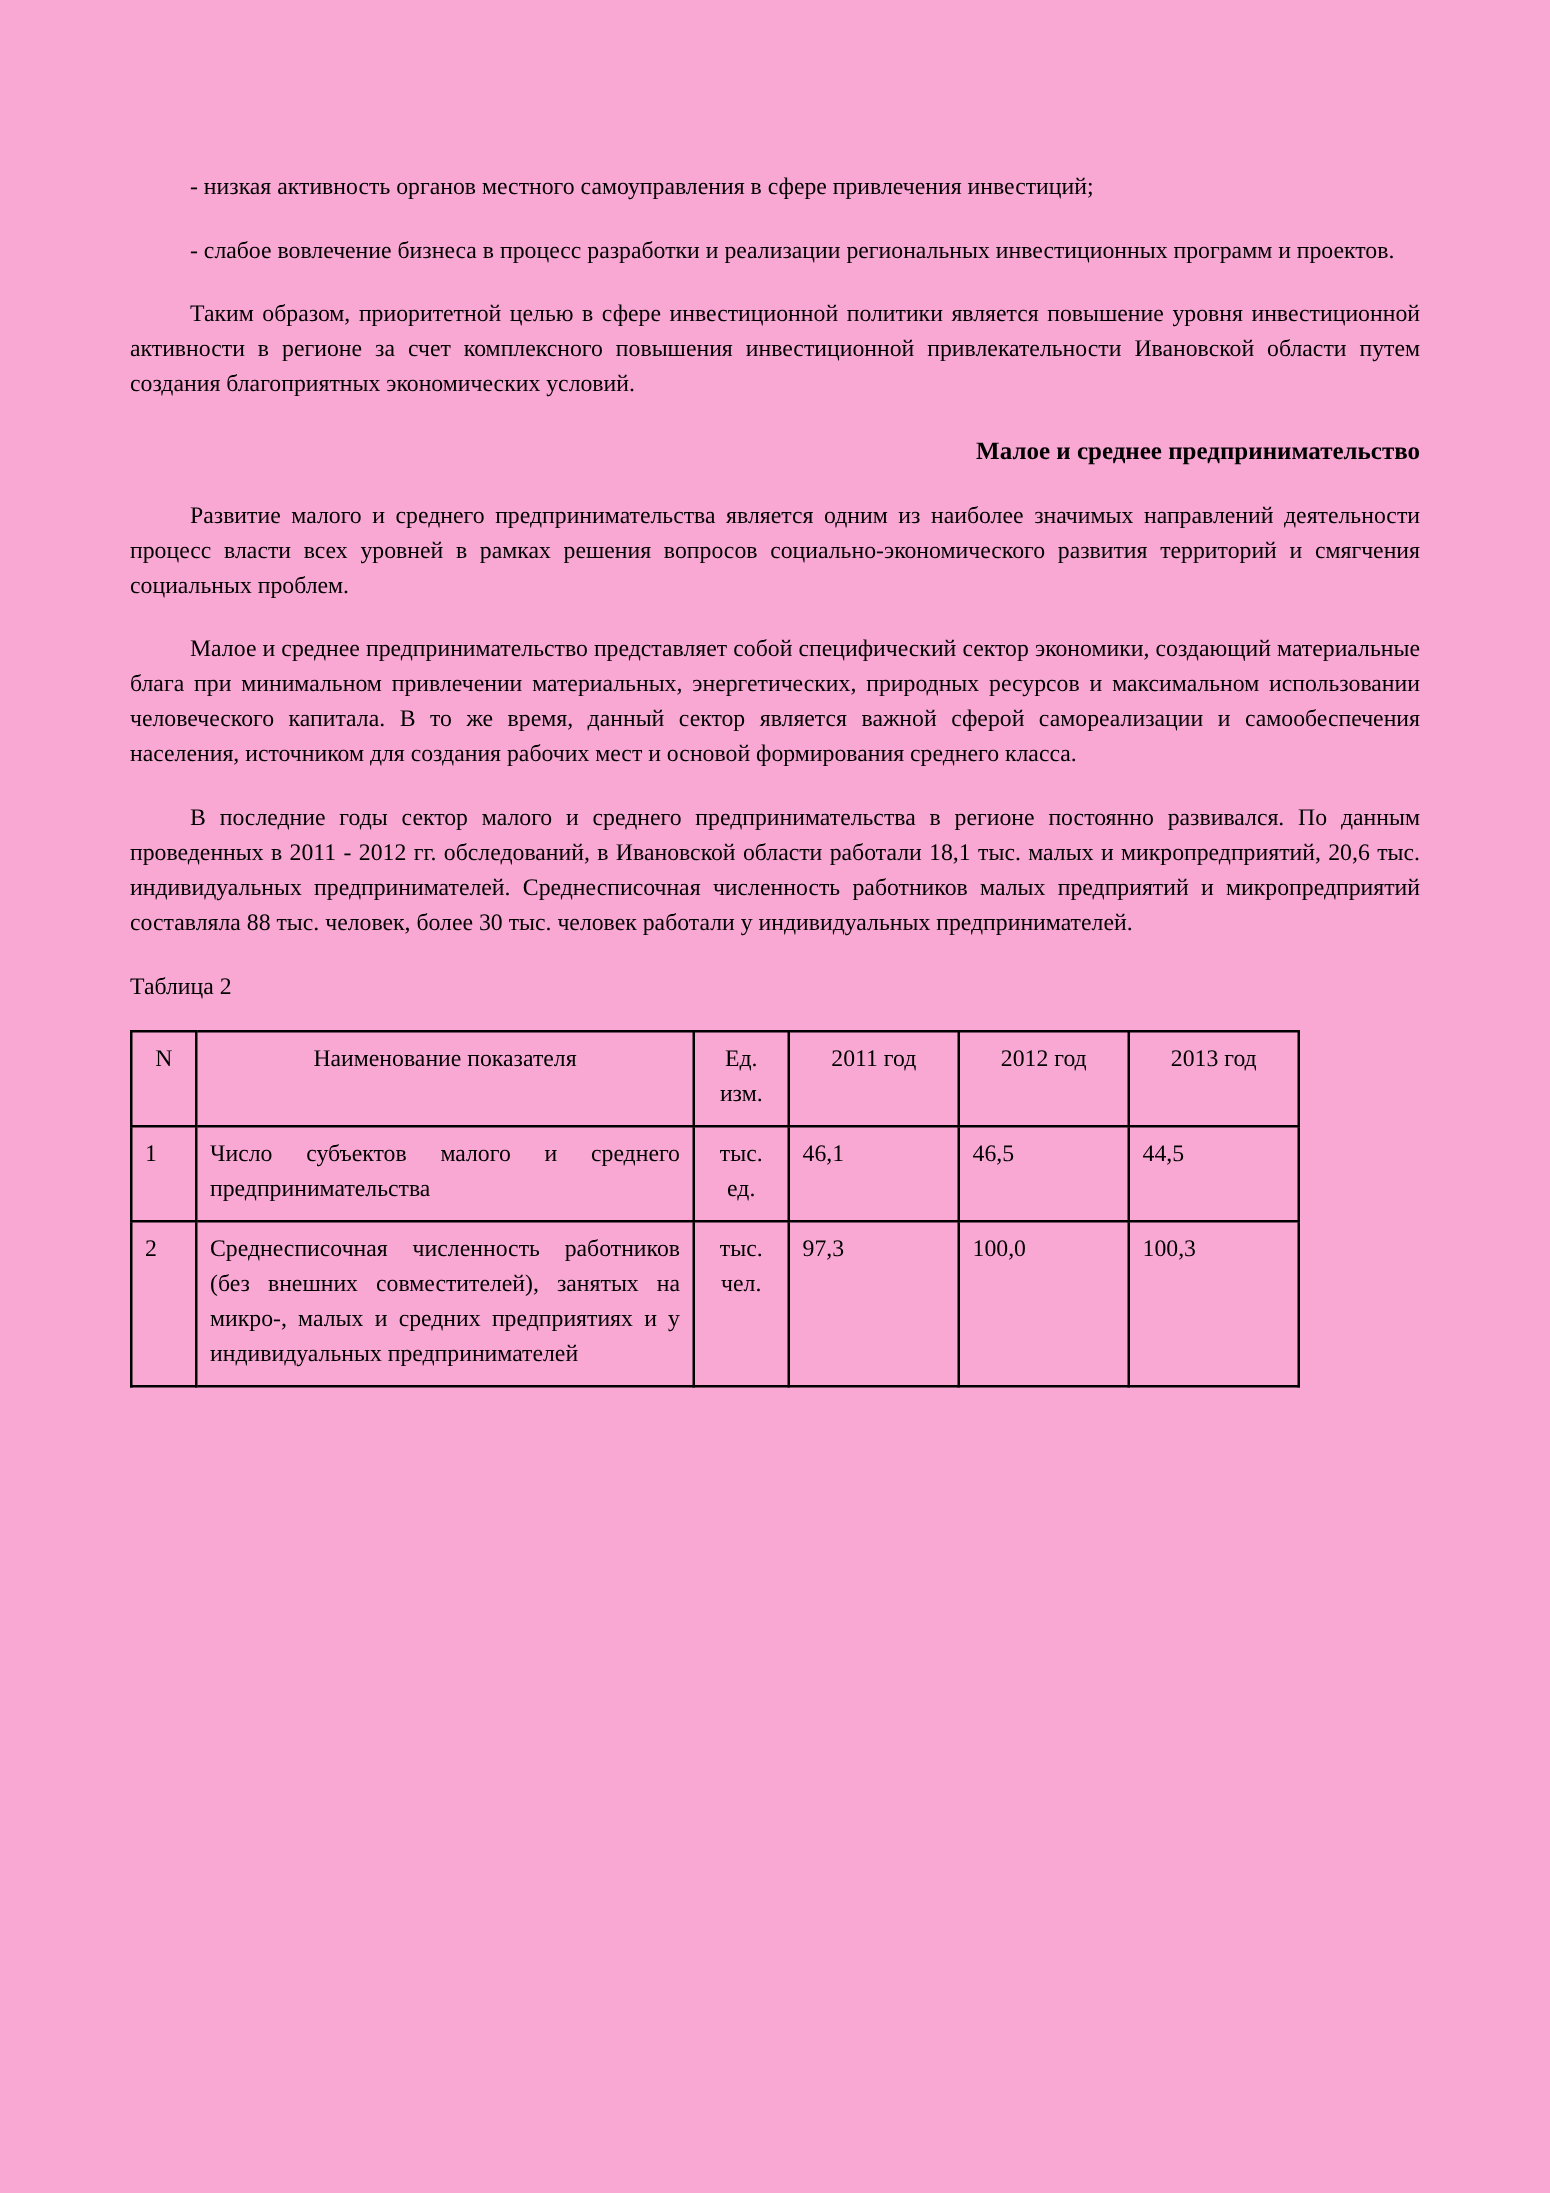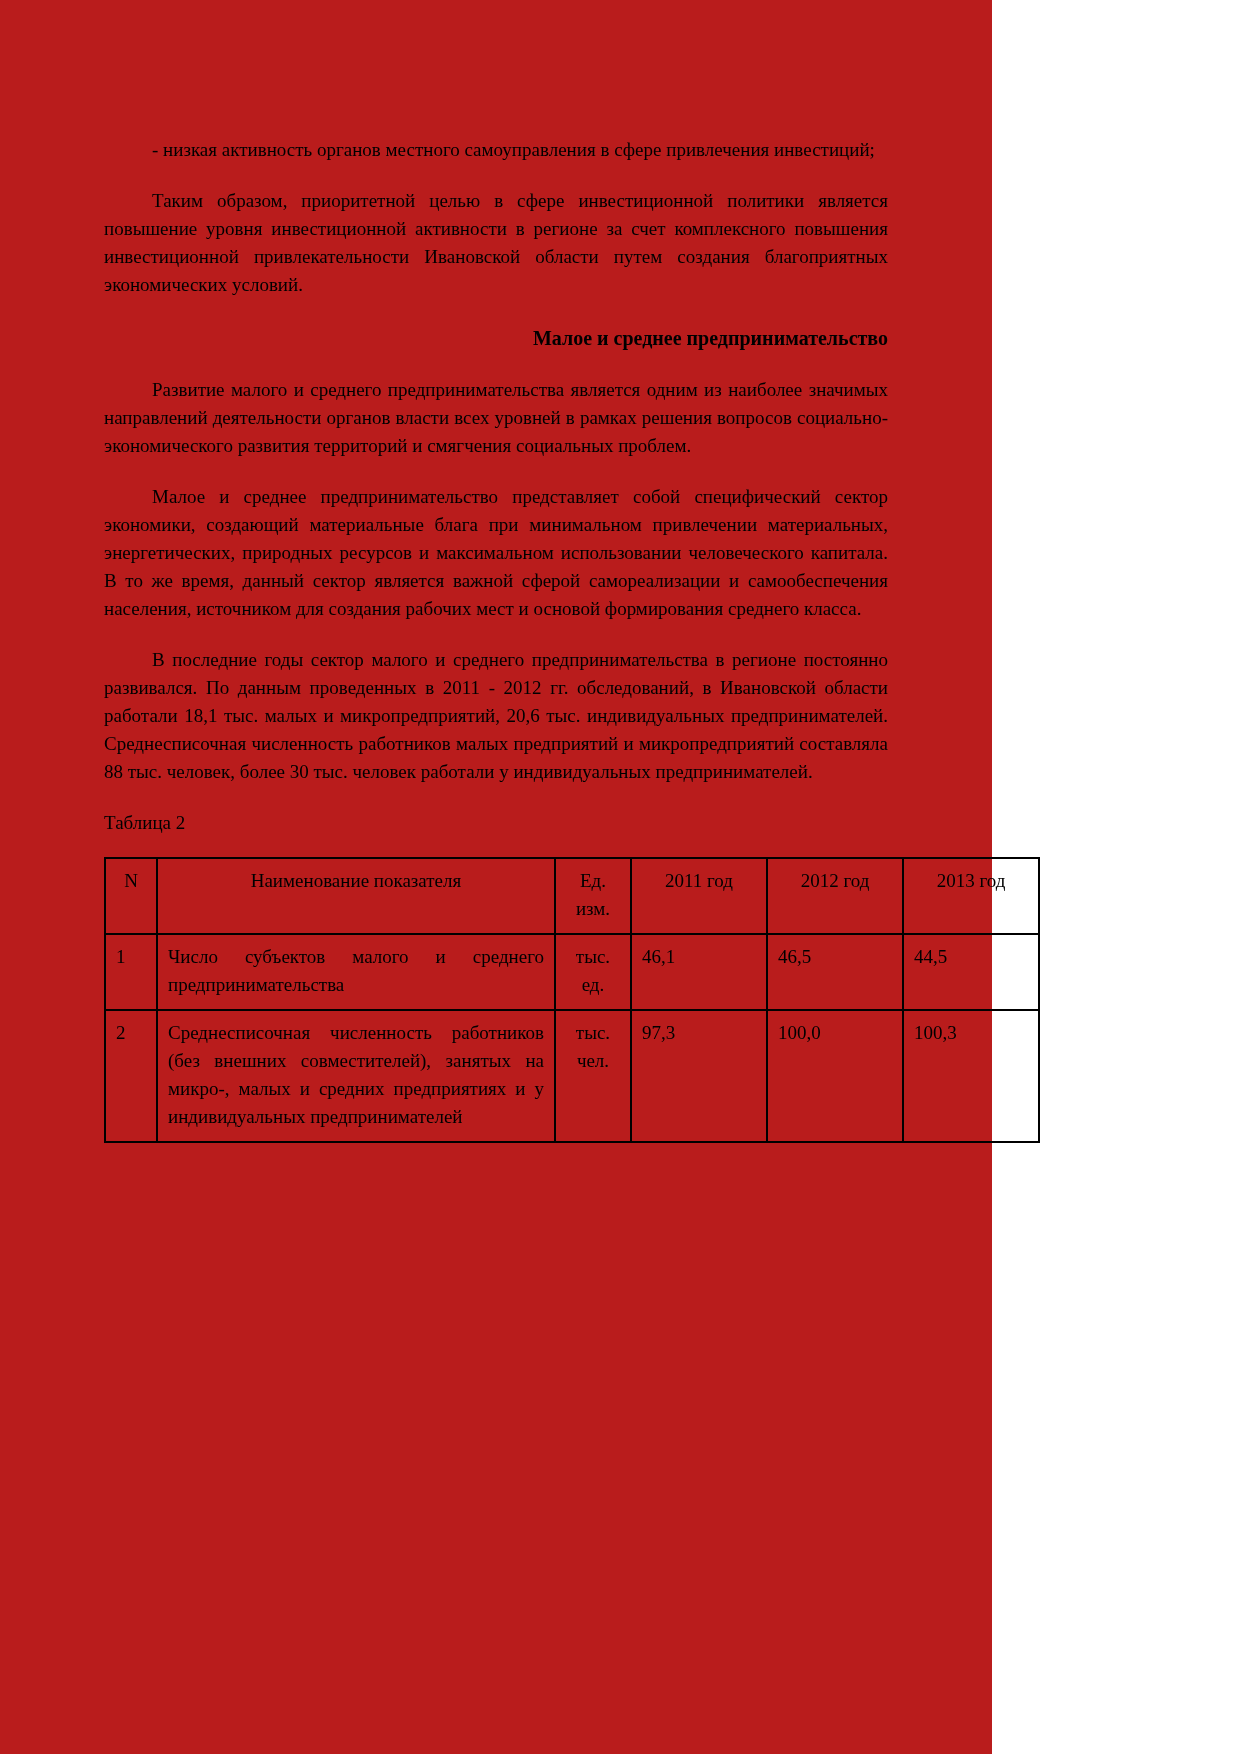--- a/index.html
+++ b/index.html
@@ -2,25 +2,25 @@
 <html><head>
 <meta charset="utf-8">
 <style>
   html, body {
     margin: 0;
     padding: 0;
     background: #ffffff;
   }
   .page {
     position: relative;
-    width: 992px;
+    width: 1240px;
     min-height: 1754px;
     box-sizing: border-box;
     padding: 136px 104px 60px 104px;
-    background: #b91c1c;
+    background: #f9a8d4;
     font-family: "Liberation Serif", "DejaVu Serif", serif;
     font-size: 19px;
     line-height: 28px;
     color: #000000;
   }
   p.para {
     margin: 0 0 23px 0;
     text-align: justify;
     text-indent: 48px;
   }
@@ -64,25 +64,26 @@
   td.cell-unit { text-align: center; white-space: pre-line; }
   th.head-unit { white-space: pre-line; }
   td.cell-val  { }
 </style>
 </head>
 <body>
 
 <div class="page">
 
   <p class="para">- низкая активность органов местного самоуправления в сфере привлечения инвестиций;</p>
+  <p class="para">- слабое вовлечение бизнеса в процесс разработки и реализации региональных инвестиционных программ и проектов.</p>
   <p class="para">Таким образом, приоритетной целью в сфере инвестиционной политики является повышение уровня инвестиционной активности в регионе за счет комплексного повышения инвестиционной привлекательности Ивановской области путем создания благоприятных экономических условий.</p>
 
   <h2 class="heading">Малое и среднее предпринимательство</h2>
 
-  <p class="para">Развитие малого и среднего предпринимательства является одним из наиболее значимых направлений деятельности органов власти всех уровней в рамках решения вопросов социально-экономического развития территорий и смягчения социальных проблем.</p>
+  <p class="para">Развитие малого и среднего предпринимательства является одним из наиболее значимых направлений деятельности процесс власти всех уровней в рамках решения вопросов социально-экономического развития территорий и смягчения социальных проблем.</p>
   <p class="para">Малое и среднее предпринимательство представляет собой специфический сектор экономики, создающий материальные блага при минимальном привлечении материальных, энергетических, природных ресурсов и максимальном использовании человеческого капитала. В то же время, данный сектор является важной сферой самореализации и самообеспечения населения, источником для создания рабочих мест и основой формирования среднего класса.</p>
   <p class="para">В последние годы сектор малого и среднего предпринимательства в регионе постоянно развивался. По данным проведенных в 2011 - 2012 гг. обследований, в Ивановской области работали 18,1 тыс. малых и микропредприятий, 20,6 тыс. индивидуальных предпринимателей. Среднесписочная численность работников малых предприятий и микропредприятий составляла 88 тыс. человек, более 30 тыс. человек работали у индивидуальных предпринимателей.</p>
 
   <p class="table-caption">Таблица 2</p>
 
   <table class="ind-table">
     <colgroup>
       <col class="c-num">
       <col class="c-name">
       <col class="c-unit">

